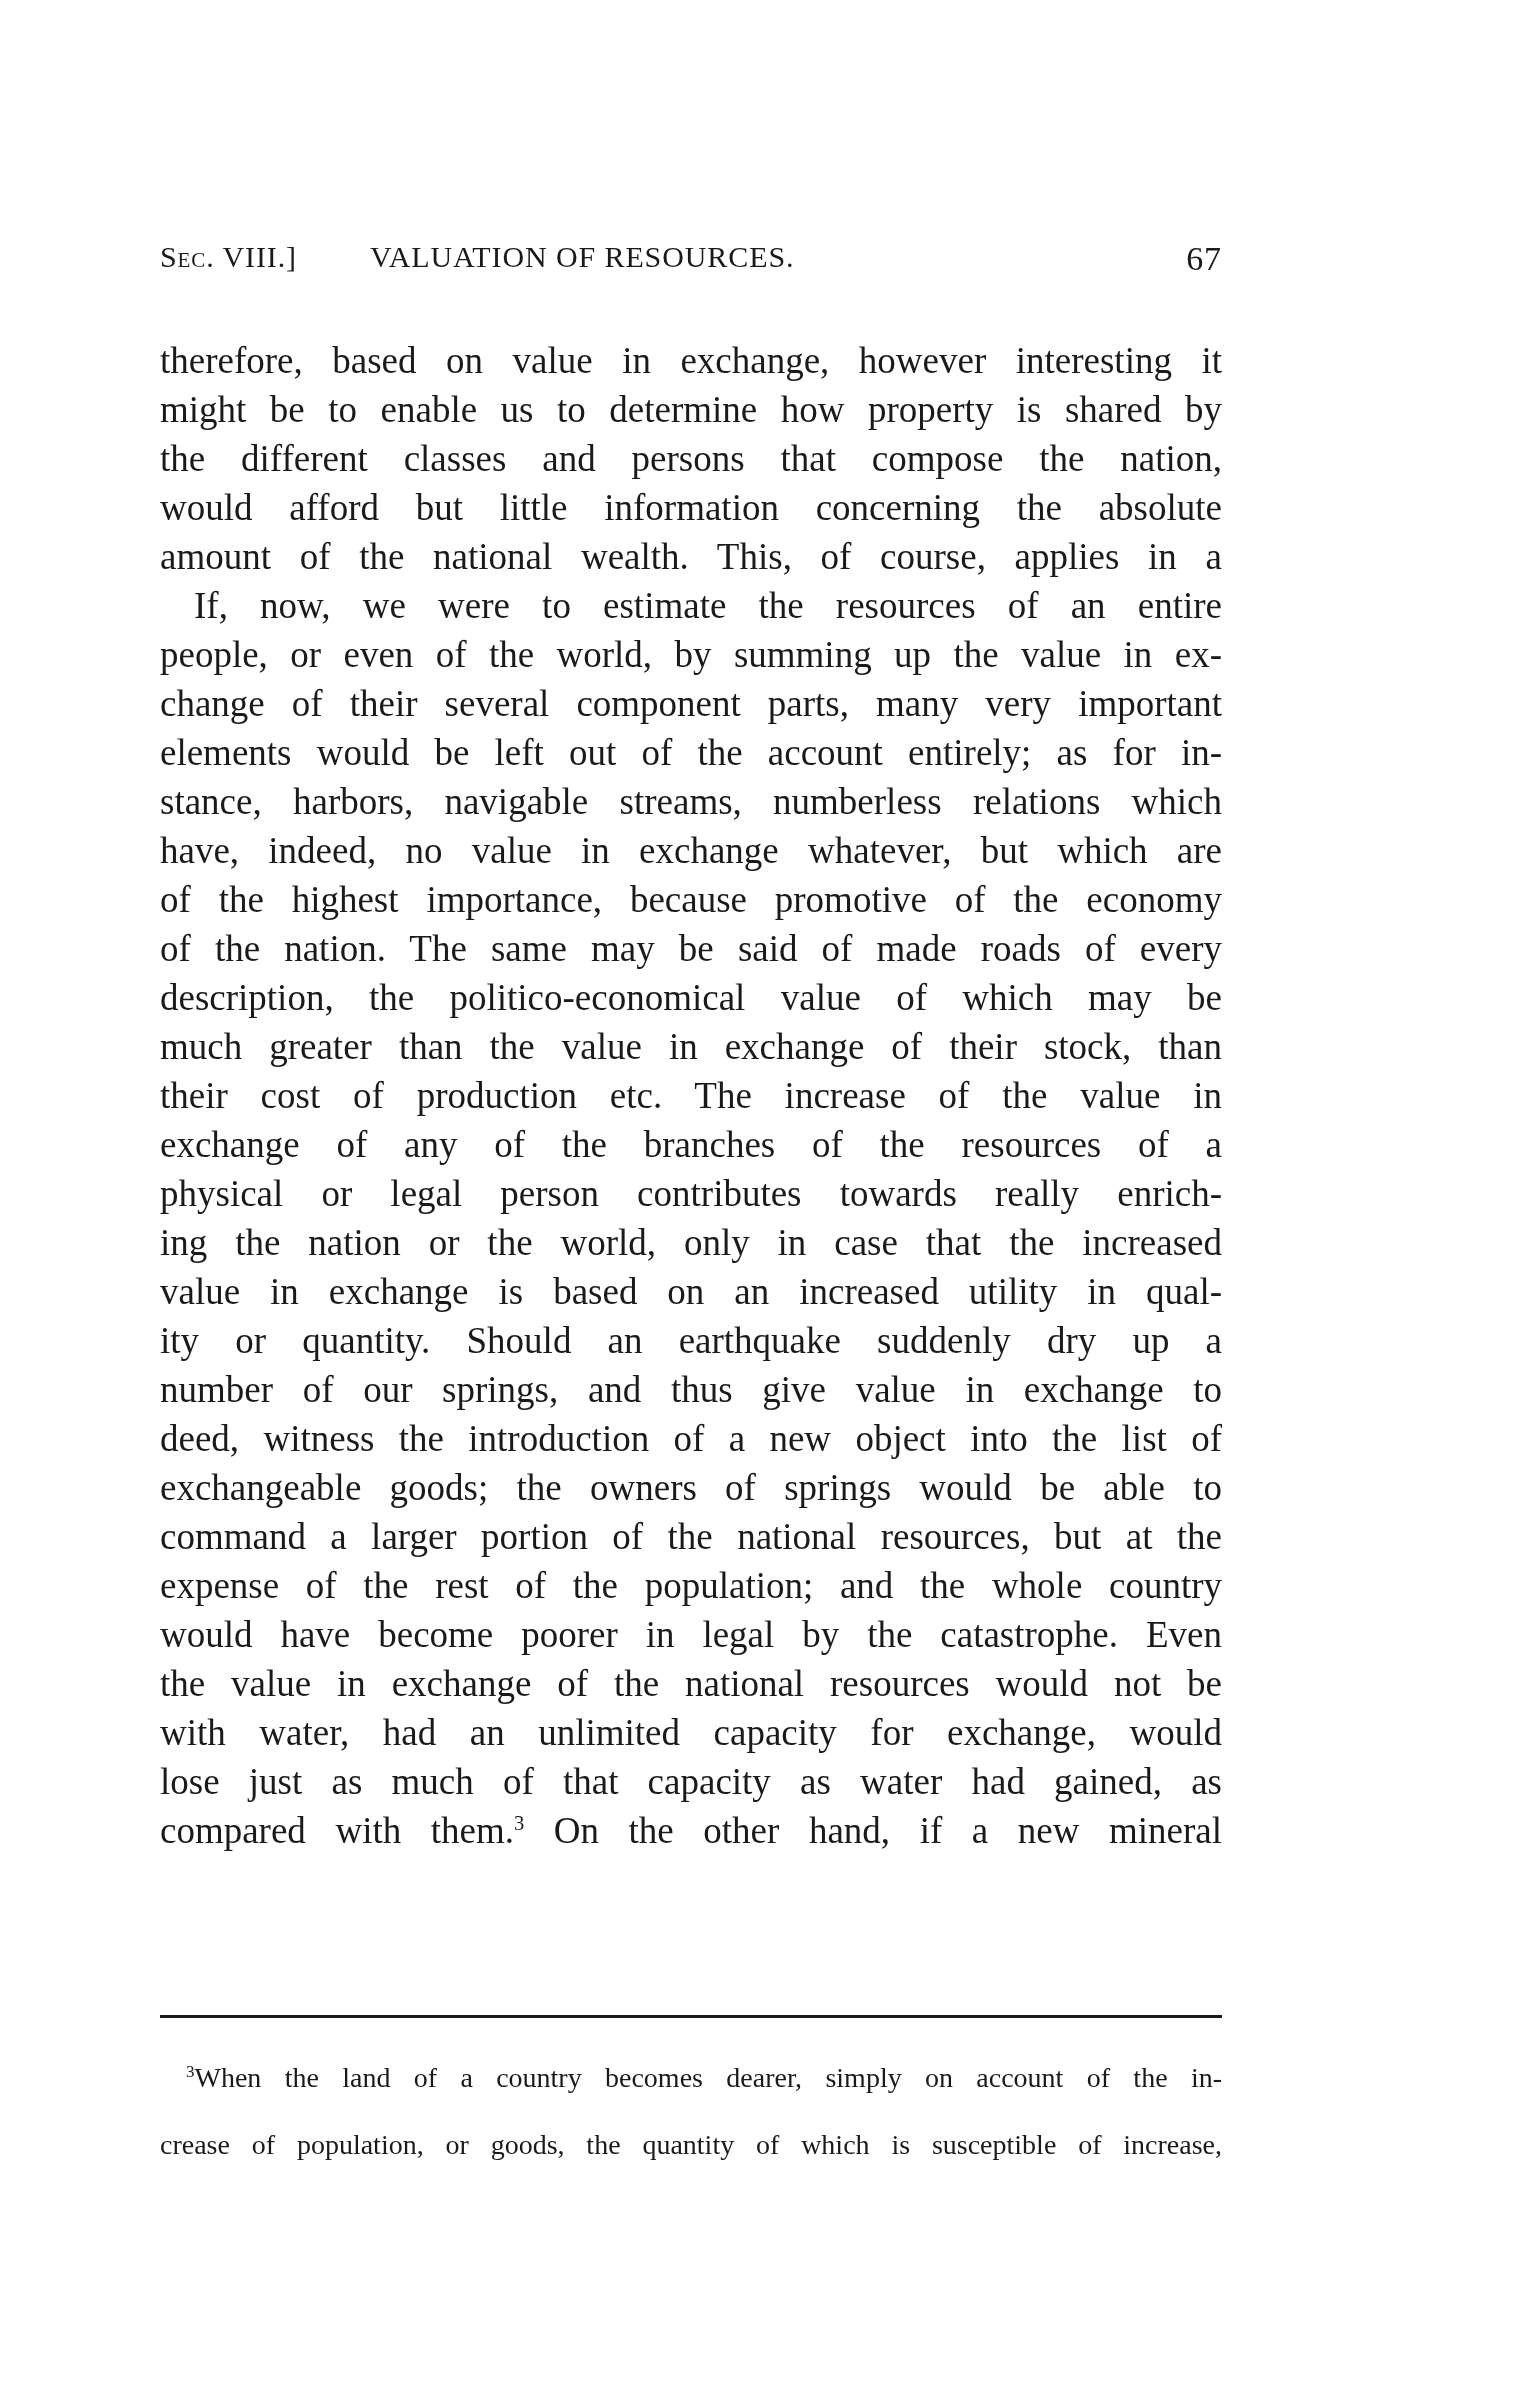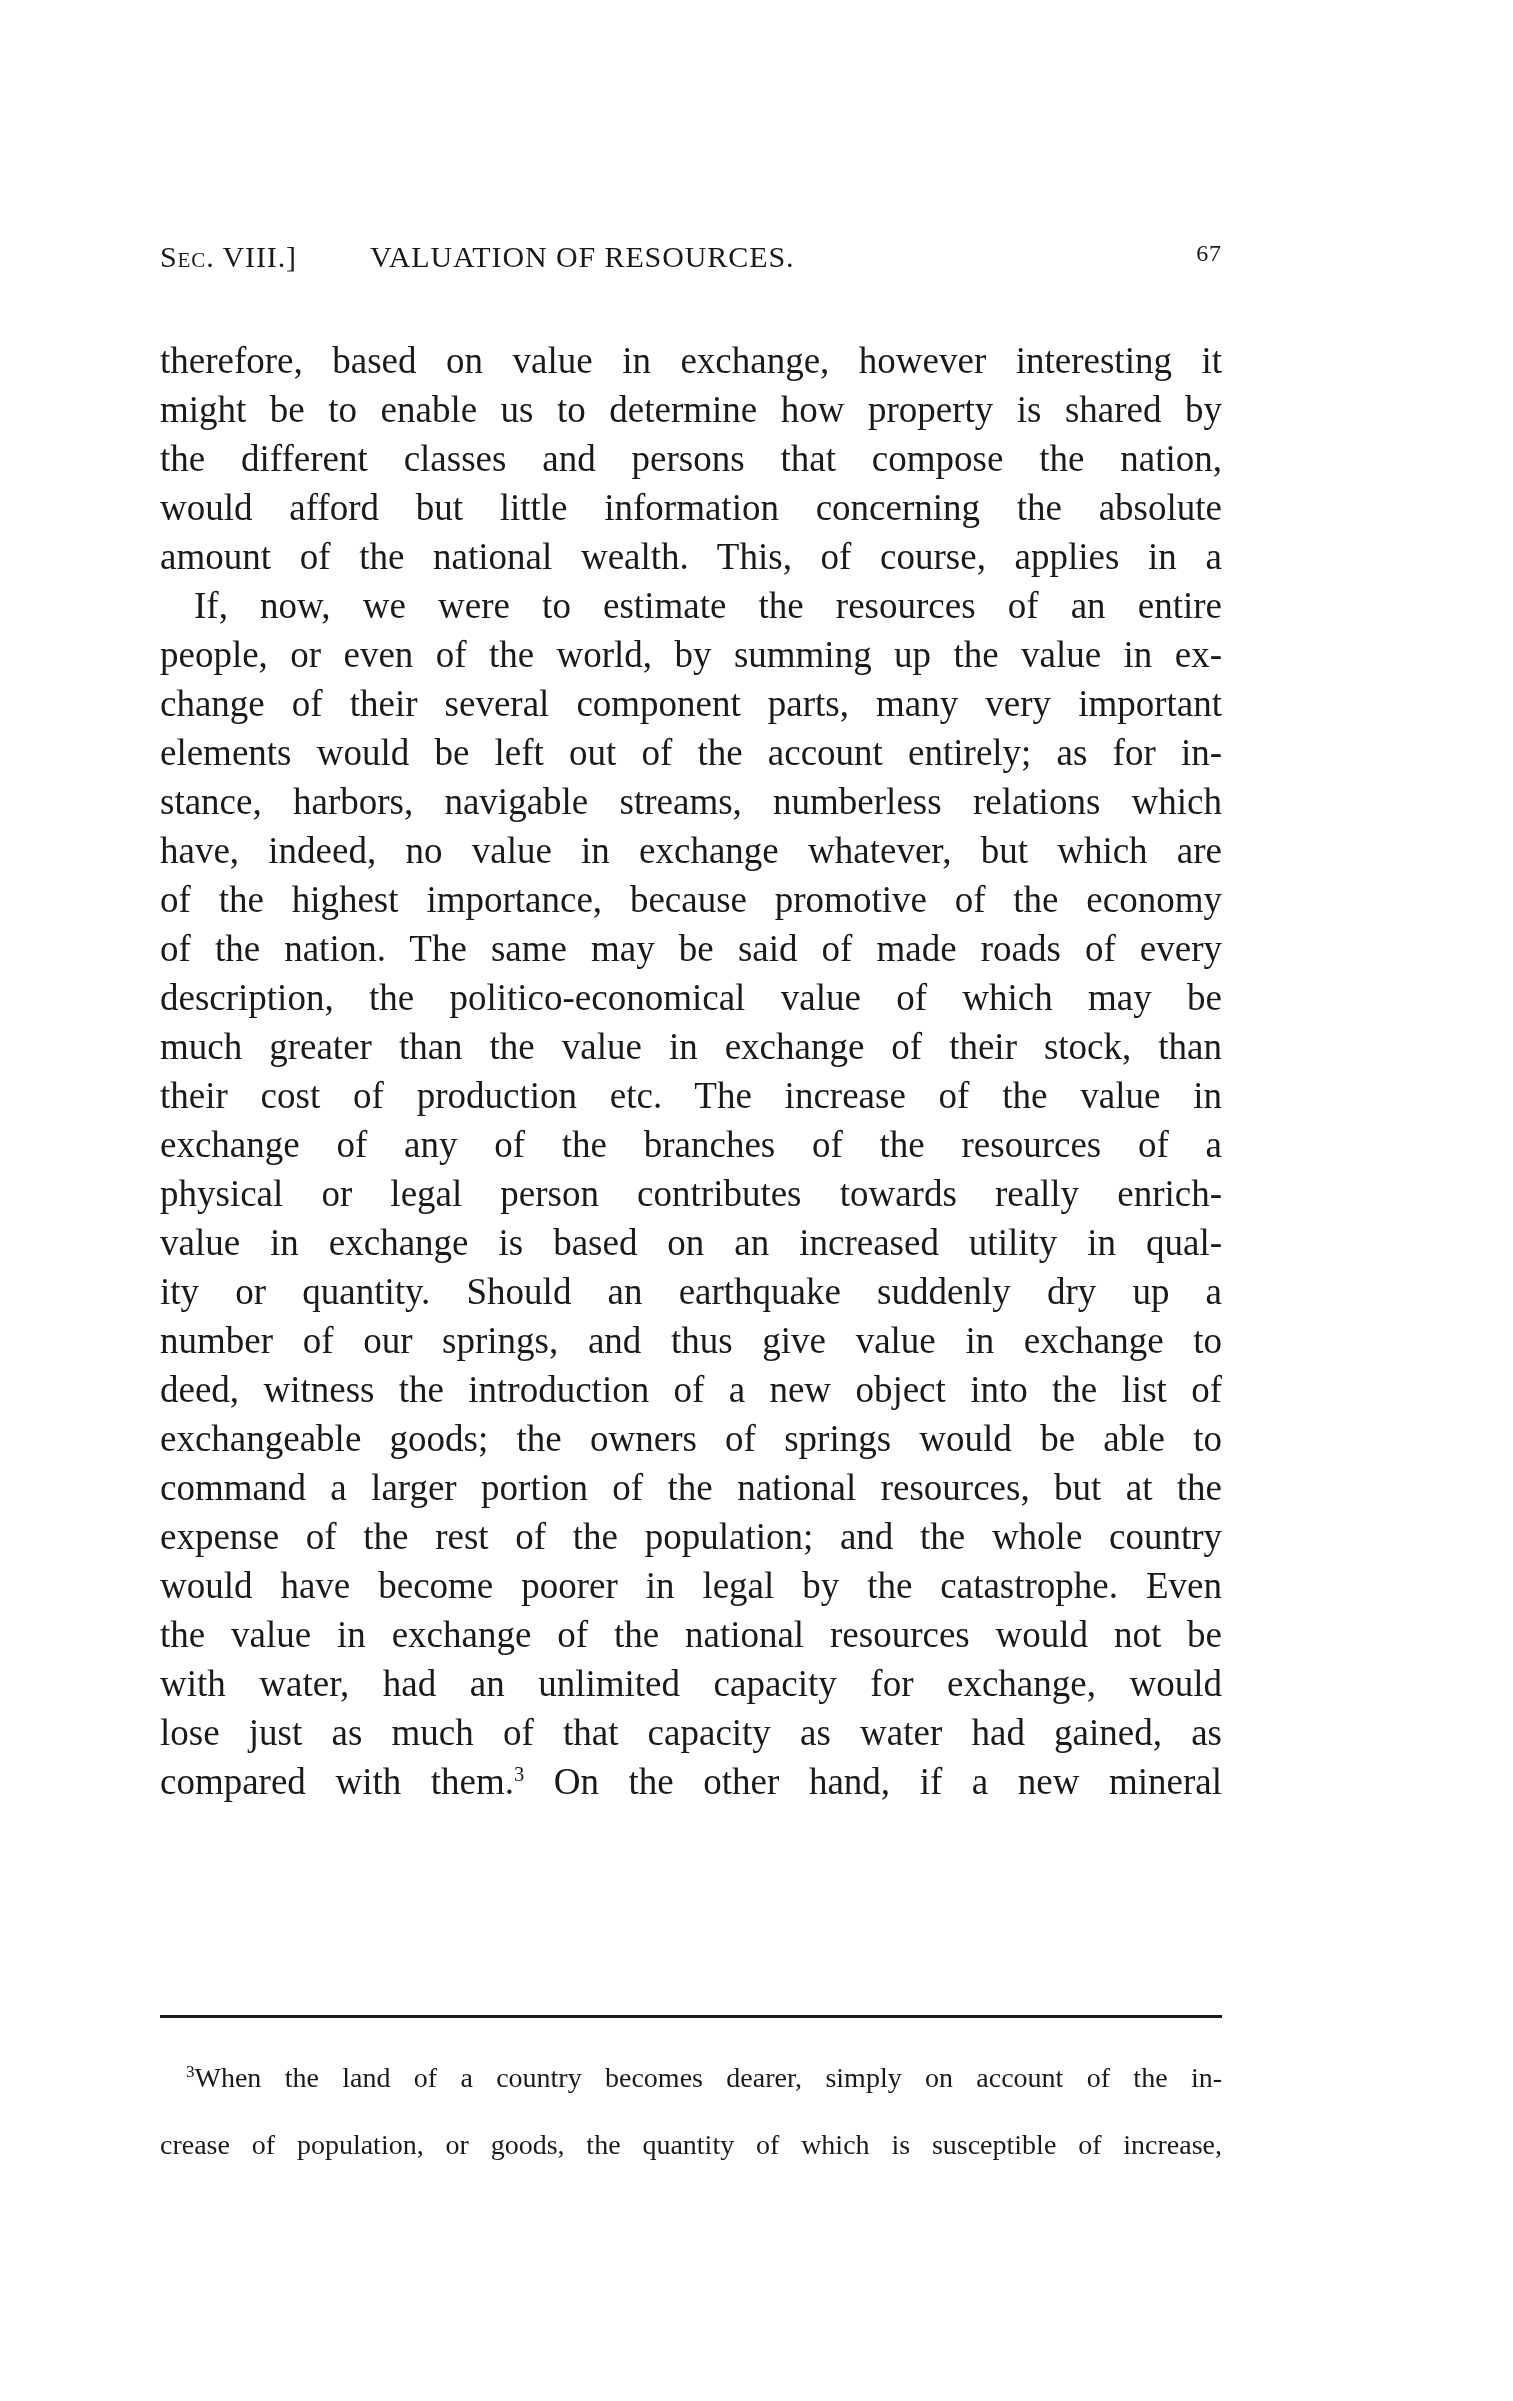--- a/index.html
+++ b/index.html
@@ -3,21 +3,21 @@
 <meta charset="utf-8">
 <style>
   html, body { margin:0; padding:0; background:#ffffff; }
   body { width:1513px; height:2401px; position:relative; overflow:hidden;
          font-family:"Liberation Serif","DejaVu Serif",serif; color:#1a1a1a; }
   .page { position:absolute; left:8px; top:0; width:1513px; height:2393px;border-radius:8px; }
   .running-head { position:absolute; left:152px; top:240px; width:1062px; height:45px;
                   font-size:30px; letter-spacing:0.9px; }
   .rh-section { position:absolute; left:0; top:0; font-variant:small-caps; }
   .rh-title { position:absolute; left:210px; top:0; }
-  .rh-page { position:absolute; right:0; top:0; font-size:24px; }
+  .rh-page { position:absolute; right:0; top:0; font-size:34px; }
   .body-text { position:absolute; left:152px; top:304px; width:1062px;margin-top:32px; }
   .line { height:49px; line-height:49px; font-size:37px; white-space:nowrap;
           text-align:justify; text-align-last:justify; overflow:hidden; }
   .line.last { text-align-last:left; }
   .line.indent { padding-left:34px; }
   sup { font-size:20.5px; line-height:0; vertical-align:super; }
   .rule { position:absolute; left:152px; top:2015px; width:1062px; height:2.8px; background:#1a1a1a; }
   .footnotes { position:absolute; left:152px; top:2028px; width:1062px; }
   .fn-line { height:35px; line-height:35px; font-size:28px; white-space:nowrap;
              text-align:justify; text-align-last:justify; overflow:hidden;margin-top:32px; }
@@ -45,20 +45,21 @@
       <div class="line"><span>elements would be left out of the account entirely; as for in-</span></div>
       <div class="line"><span>stance, harbors, navigable streams, numberless relations which</span></div>
       <div class="line"><span>have, indeed, no value in exchange whatever, but which are</span></div>
       <div class="line"><span>of the highest importance, because promotive of the economy</span></div>
       <div class="line"><span>of the nation.  The same may be said of made roads of every</span></div>
       <div class="line"><span>description, the politico-economical value of which may be</span></div>
       <div class="line"><span>much greater than the value in exchange of their stock, than</span></div>
       <div class="line"><span>their cost of production etc.  The increase of the value in</span></div>
       <div class="line"><span>exchange of any of the branches of the resources of a</span></div>
       <div class="line"><span>physical or legal person contributes towards really enrich-</span></div>
+      <div class="line"><span>ing the nation or the world, only in case that the increased</span></div>
       <div class="line"><span>value in exchange is based on an increased utility in qual-</span></div>
       <div class="line"><span>ity or quantity.  Should an earthquake suddenly dry up a</span></div>
       <div class="line"><span>number of our springs, and thus give value in exchange to</span></div>
       <div class="line"><span>deed, witness the introduction of a new object into the list of</span></div>
       <div class="line"><span>exchangeable goods; the owners of springs would be able to</span></div>
       <div class="line"><span>command a larger portion of the national resources, but at the</span></div>
       <div class="line"><span>expense of the rest of the population; and the whole country</span></div>
       <div class="line"><span>would have become poorer in legal by the catastrophe.  Even</span></div>
       <div class="line"><span>the value in exchange of the national resources would not be</span></div>
       <div class="line"><span>with water, had an unlimited capacity for exchange, would</span></div>

